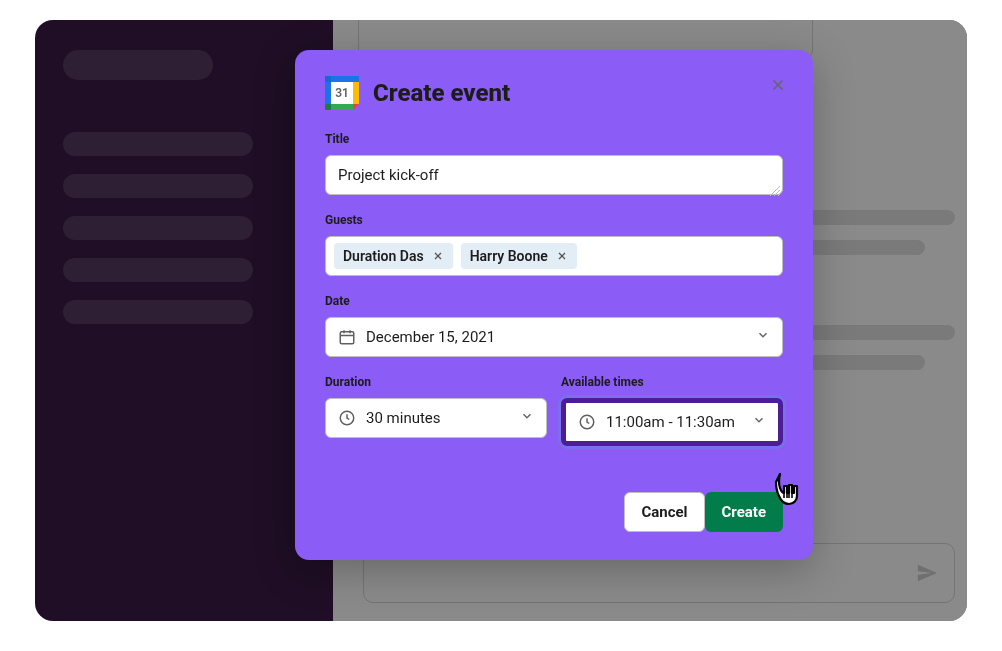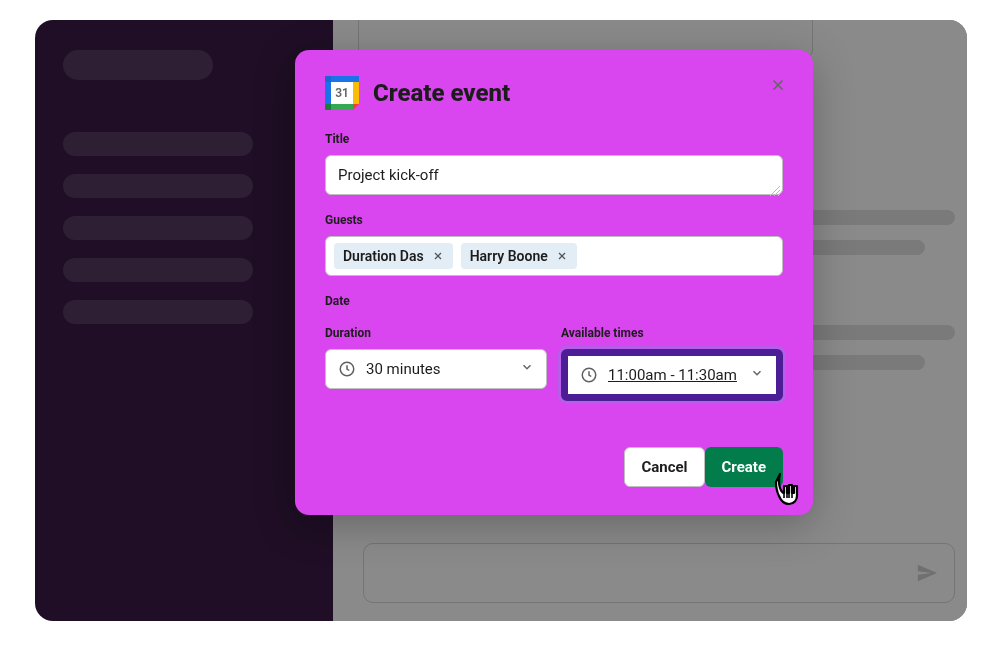--- a/index.html
+++ b/index.html
@@ -73,21 +73,21 @@
       position: absolute;
       right: 16px; top: 18px;
       width: 22px; height: 22px;
       color: #bdbdbd;
     }
     
     .modal {
       position: absolute;
       top: 50px; left: 295px;
       width: 518px;
-      background: #d946ef;
+      background: #8b5cf6;
       border-radius: 14px;
       box-shadow: 0 10px 40px rgba(0,0,0,0.25);
       padding: 26px 30px 28px;
     }
     
     .modal-header {
       display: flex;
       align-items: center;
       gap: 14px;
       margin-bottom: 22px;
@@ -168,23 +168,22 @@
     .select-box .leading-icon { width: 18px; height: 18px; color: #616061; flex-shrink: 0; }
     .select-box .select-text { flex: 1; }
     .select-box .chevron { width: 14px; height: 14px; color: #666; flex-shrink: 0; }
     
     .two-col {
       display: flex;
       gap: 14px;
     }
     .two-col > div { flex: 1; min-width: 0; }
     .available .select-box {
-      border: 7px solid #4c1d95;
+      border: 5px solid #4c1d95;
       box-shadow: 0 0 0 3px rgba(74,166,214,0.25);
-      text-decoration: underline;
     }
     
     .modal-footer {
       display: flex;
       justify-content: flex-end;
       margin-top: 28px;
     }
     .btn {
       padding: 10px 16px;
       border-radius: 6px;
@@ -298,20 +297,34 @@
           <svg viewBox="0 0 24 24" stroke="currentColor" stroke-width="2.6" fill="none">
               <path d="M6 6 L18 18 M18 6 L6 18"></path>
             </svg>
         </span>
       </span>
     </div>
   </div>
 
   <div class="field-group">
     <div class="field-label">Date</div>
+    <div class="select-box">
+      <span class="leading-icon">
+        <svg viewBox="0 0 24 24" fill="none" stroke="currentColor" stroke-width="2">
+            <rect x="3" y="5" width="18" height="16" rx="2"></rect>
+            <path d="M3 10h18M8 3v4M16 3v4"></path>
+          </svg>
+      </span>
+      <span class="select-text">December 15, 2021</span>
+      <span class="chevron">
+        <svg viewBox="0 0 24 24" fill="none" stroke="currentColor" stroke-width="2.5">
+            <path d="M6 9l6 6 6-6"></path>
+          </svg>
+      </span>
+    </div>
   </div>
 
   <div class="two-col">
     <div class="field-group">
       <div class="field-label">Duration</div>
       <div class="select-box">
         <span class="leading-icon">
           <svg viewBox="0 0 24 24" fill="none" stroke="currentColor" stroke-width="2">
               <circle cx="12" cy="12" r="9"></circle>
               <path d="M12 7v5l3 2"></path>

